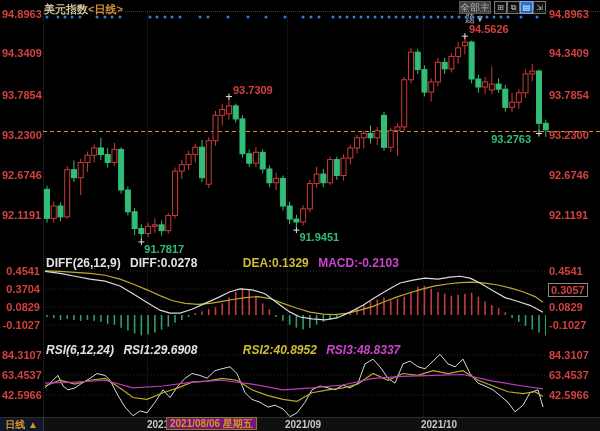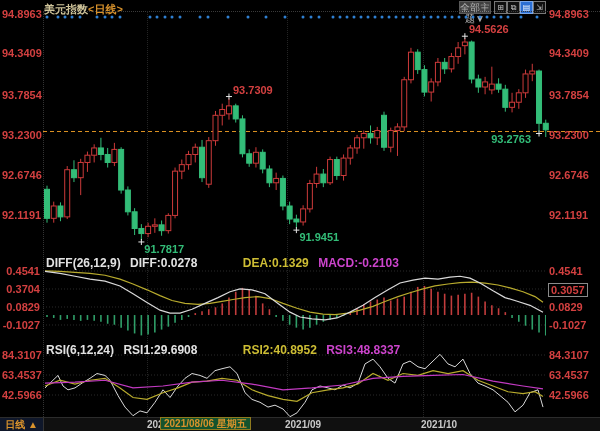--- a/index.html
+++ b/index.html
@@ -20,21 +20,21 @@
   .vbound{left:43px;top:11px;height:406px;width:0;border-left:1px dotted #333;}
   .panel-header{position:absolute;left:46px;font-size:12px;font-weight:bold;line-height:12px;white-space:nowrap;}
   .panel-header .w{color:#e2e2e2;} .panel-header .y{color:#cdbd34;margin-left:36px;} .panel-header .m{color:#cc44cc;}
   .panel-header span{margin-right:6px;}
   .cross-box{position:absolute;left:548px;top:283px;border:1px solid #8a8a8a;background:#000;
              color:#d34040;font-size:11px;font-weight:bold;line-height:12px;padding:0 2px;}
   .bottom-bar{left:0;right:0;top:417px;height:14px;background:#101010;border-top:1px solid #2c2c2c;}
   .period-tab{left:0;top:418px;width:43px;height:21px;background:#0f172a;border-right:1px solid #333;
               color:#d8922c;font-size:10px;font-weight:bold;line-height:13px;text-align:center;cursor:pointer;}
   .date-label{position:absolute;top:419px;font-size:10px;font-weight:bold;color:#c9c9c9;line-height:11px;}
-  .date-box{position:absolute;left:160px;top:417px;border:1px solid #8f7a1e;background:#14532d;
+  .date-box{position:absolute;left:166px;top:417px;border:1px solid #8f7a1e;background:#701a75;
             color:#d8922c;font-size:10px;font-weight:bold;line-height:11px;padding:0 3px;}
   .watermark{left:506px;top:388px;font-size:26px;color:#d8d8d8;opacity:.85;letter-spacing:1px;
              font-weight:normal;margin-top:48px;}
 </style>
 </head>
 <body>
 
 <div id="app">
 
   <div class="abs title">
@@ -364,21 +364,21 @@
       <line x1="475.8" y1="50.038618" x2="475.8" y2="56.827218" stroke="#2f9e68" stroke-width="1.6"></line>
       <line x1="482.54" y1="50.038618" x2="482.54" y2="60.706418000000006" stroke="#2f9e68" stroke-width="1.6"></line>
       <line x1="489.28000000000003" y1="50.038618" x2="489.28000000000003" y2="64.585618" stroke="#2f9e68" stroke-width="1.6"></line>
       <line x1="496.02000000000004" y1="50.038618" x2="496.02000000000004" y2="67.495018" stroke="#2f9e68" stroke-width="1.6"></line>
       <line x1="502.76" y1="50.038618" x2="502.76" y2="70.43351200000001" stroke="#2f9e68" stroke-width="1.6"></line>
       <polyline points="2,5.912717999999999 17,6.397618 32,7.367418000000001 47,8.337218 62,10.276818000000002 77,14.156018000000001 90,19.005018 104,24.823818 117,30.642618 129,35.491618 142,38.401018 155,39.370818 167,38.401018 179,36.461418 190,34.521818 202,32.582218 215,31.612418 227,33.552018000000004 240,38.401018 254,43.250018000000004 267,47.129218 280,49.068818 292,49.553718 305,48.099018 317,45.189618 330,41.310418 342,36.461418 355,31.612418 367,27.733218 380,23.854018 392,20.944618000000002 405,19.005018 417,17.550317999999997 429,17.065418 442,18.035218 455,19.974818 467,22.884217999999997 480,26.763418 492,31.612418 500,37.140278" fill="none" stroke="#b8ab2d" stroke-width="1.2"></polyline>
       <polyline points="2,6.397618 17,8.337218 32,11.246617999999998 47,14.156018000000001 62,16.095618 77,20.944618000000002 90,28.703018 104,37.431218 117,45.189618 127,48.099018 137,48.099018 149,44.219818000000004 162,38.401018 175,32.582218 187,26.763418 197,23.854018 209,24.823818 222,28.703018 235,38.401018 247,47.129218 257,51.978218000000005 269,53.917818 282,54.887618 294,52.948018 307,47.129218 320,40.340618 332,32.582218 345,24.823818 357,18.035218 370,15.125818000000002 382,13.186218 395,14.156018000000001 407,12.216417999999999 417,11.246617999999998 427,13.186218 437,18.035218 450,25.793618000000002 462,32.582218 475,36.461418 487,40.340618 500,47.323178" fill="none" stroke="#d9d9d9" stroke-width="1.2"></polyline>
     </svg>
   <div class="cross-box">0.3057</div>
 
-  <div class="panel-header" style="top:344px;">
+  <div class="panel-header" style="top:344px;font-style:italic;">
     <span class="w">RSI(6,12,24)</span>
     <span class="w">RSI1:29.6908</span>
     <span class="y">RSI2:40.8952</span>
     <span class="m">RSI3:48.8337</span>
   </div>
   <svg id="rsi-svg" class="abs" style="left:43px;top:350px;overflow:visible;" width="503" height="68">
       <line x1="0" y1="5" x2="503" y2="5" stroke="#2a2a2a" stroke-dasharray="1 2"></line>
       <line x1="0" y1="25.001863" x2="503" y2="25.001863" stroke="#2a2a2a" stroke-dasharray="1 2"></line>
       <line x1="0" y1="45.00382189999999" x2="503" y2="45.00382189999999" stroke="#2a2a2a" stroke-dasharray="1 2"></line>
       <polyline points="2,37.9039613 7,33.1089613 15,25.436961299999997 20,35.9859613 25,39.8219613 32,37.9039613 39,33.1089613 47,28.313961299999995 54,23.518961299999997 62,25.436961299999997 67,30.231961299999995 75,45.575961299999996 82,57.0839613 90,65.7149613 97,60.9199613 104,62.837961299999996 112,52.2889613 120,39.8219613 127,47.493961299999995 135,35.9859613 142,28.313961299999995 149,23.518961299999997 157,25.436961299999997 164,28.313961299999995 172,20.6419613 179,18.7239613 187,16.805961299999996 194,23.518961299999997 202,42.69896129999999 209,49.411961299999994 217,52.2889613 225,57.0839613 232,55.16596129999999 240,59.0019613 247,66.6739613 254,62.837961299999996 262,52.2889613 269,39.8219613 277,35.9859613 285,37.9039613 292,39.8219613 300,35.026961299999996 307,37.9039613 315,33.1089613 322,13.928961299999997 330,9.133961299999996 337,16.805961299999996 345,28.313961299999995 352,33.1089613 360,13.928961299999997 367,11.051961299999997 375,16.805961299999996 382,18.7239613 390,11.051961299999997 397,4.338961299999998 405,13.928961299999997 412,16.805961299999996 420,9.133961299999996 427,23.518961299999997 435,33.1089613 442,35.9859613 450,39.8219613 457,45.575961299999996 465,52.2889613 472,61.87896129999999 480,55.16596129999999 487,42.69896129999999 495,39.8219613 500,57.0839613" fill="none" stroke="#d9d9d9" stroke-width="1"></polyline>

